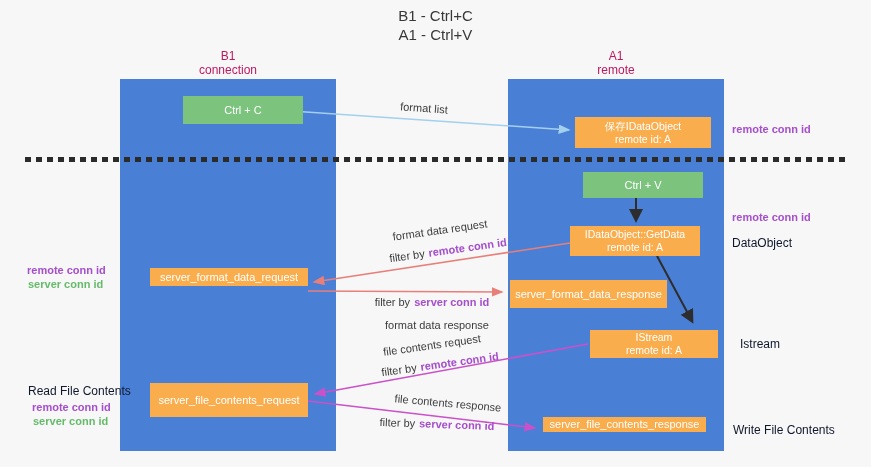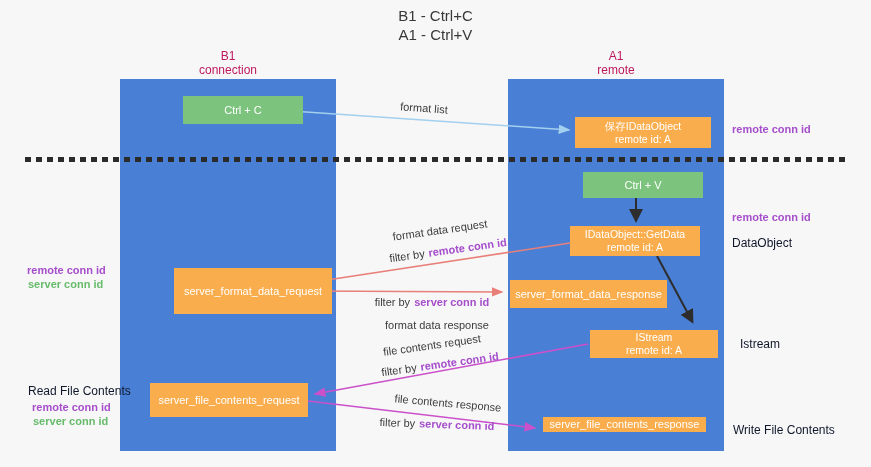--- a/index.html
+++ b/index.html
@@ -101,21 +101,21 @@
 
 <div class="abs node green" style="left:575px;top:172px;width:120px;height:26px;margin-left:8px;">
   <div class="single">Ctrl + V</div>
 </div>
 
 <div class="abs node orange" style="left:570px;top:226px;width:130px;height:30px;">
   <div class="l1">IDataObject::GetData</div>
   <div class="l2">remote id: A</div>
 </div>
 
-<div class="abs node orange" style="left:150px;top:268px;width:158px;height:46px;margin-left:24px;">
+<div class="abs node orange" style="left:150px;top:268px;width:158px;height:18px;">
   <div class="single">server_format_data_request</div>
 </div>
 
 <div class="abs node orange" style="left:510px;top:280px;width:157px;height:28px;">
   <div class="single">server_format_data_response</div>
 </div>
 
 <div class="abs node orange" style="left:590px;top:330px;width:128px;height:28px;">
   <div class="l1">IStream</div>
   <div class="l2">remote id: A</div>

